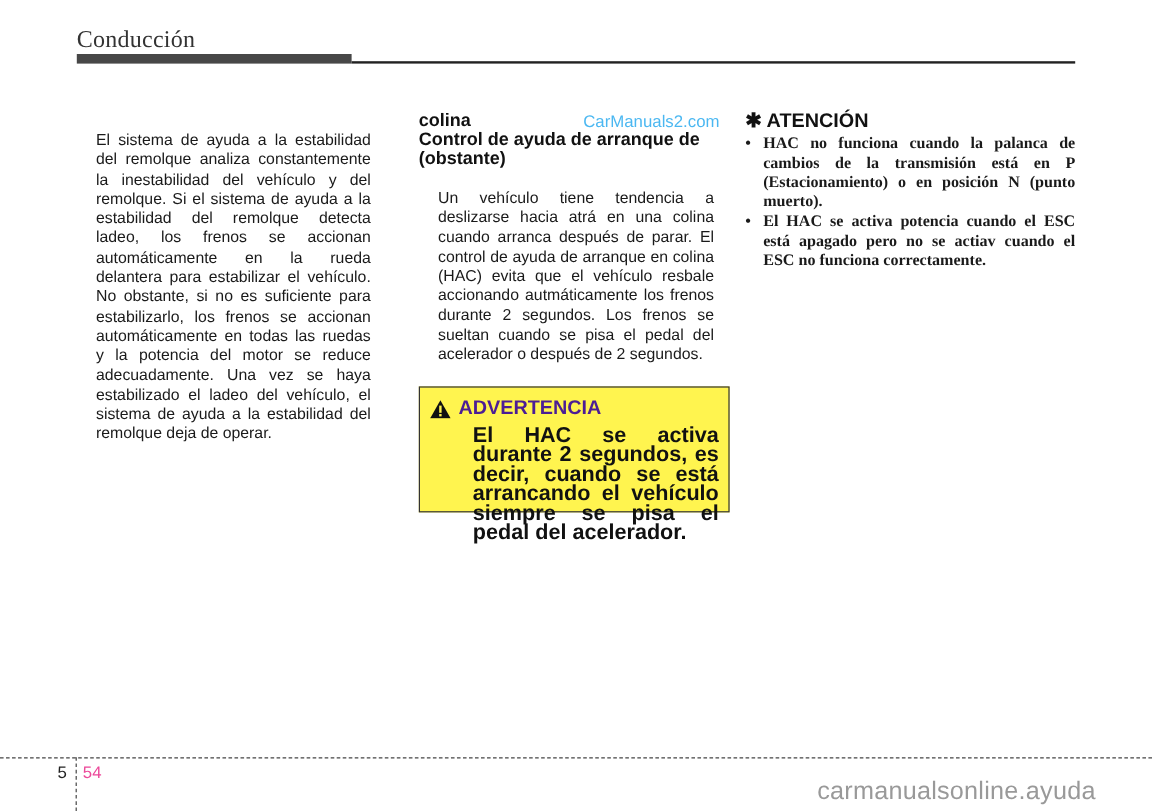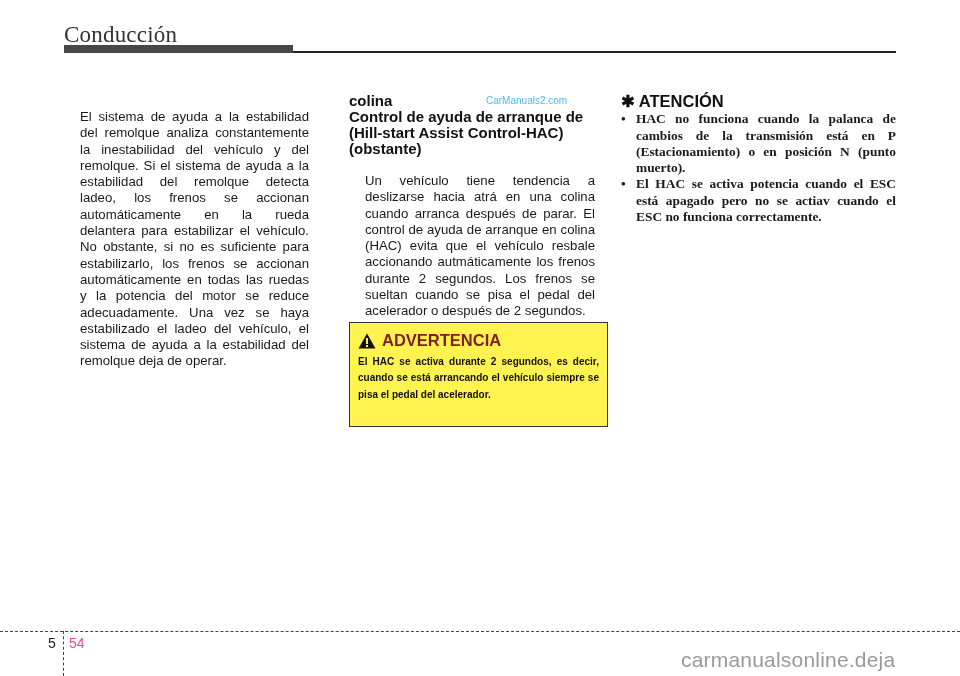--- a/index.html
+++ b/index.html
@@ -3,21 +3,21 @@
   <meta charset="utf-8">
   <style>
     html, body { margin: 0; padding: 0; }
     body {
       width: 960px; height: 676px; position: relative; overflow: hidden;
       background: #ffffff; color: #1a1a1a;
       font-family: "Liberation Sans", sans-serif;
     }
     .header-title {
       position: absolute; left: 64px; top: 22px;
-      font-family: "Liberation Serif", serif; font-size: 23px; color: #333;
+      font-family: "Liberation Serif", serif; font-size: 20px; color: #333;
       letter-spacing: 0.2px;
     }
     .header-bar-thick {
       position: absolute; left: 64px; top: 45px; width: 229px; height: 8px;
       background: #474747;
     }
     .header-bar-thin {
       position: absolute; left: 293px; top: 51px; width: 603px; height: 2px;
       background: #222;
     }
@@ -29,38 +29,38 @@
     .col1 { left: 64px; width: 261px; }
     .col2 { left: 349px; width: 262px; }
     .col3 { left: 621px; width: 275px; }
 
     .sec-title {
       font-weight: bold; font-size: 15px; line-height: 16px; margin: 0 0 10px 0;
       text-align: left; color: #111; position: relative;
     }
     .watermark {
       position: absolute; left: 137px; top: 0px;
-      color: #38b0f0; font-weight: normal; font-size: 10px; opacity: 0.9;
+      color: #38b0f0; font-weight: normal; font-size: 14px; opacity: 0.9;
       white-space: nowrap;
     }
     .para { margin: 16px; }
 
     .warn-box {
       position: absolute; left: 349px; top: 322px; width: 259px; height: 105px;
       background: #fff44f; border: 1.5px solid #333;
       box-sizing: border-box; padding: 8px 8px 0 8px;
     }
     .warn-title {
       font-size: 16.5px; font-weight: bold; display: flex; align-items: center;
-      gap: 6px; margin-bottom: 4px; color: #7f1d1d;
+      gap: 6px; margin-bottom: 4px; color: #4c1d95;
     }
     .warn-icon { width: 18px; height: 16px; display: inline-block; }
     .warn-text {
-      font-size: 10px; font-weight: bold; line-height: 16.3px;
-      text-align: justify; color: #111;
+      font-size: 18px; font-weight: bold; line-height: 16.3px;
+      text-align: justify; color: #111; margin-left: 36px;
     }
 
     .att-title {
       font-size: 16.5px; font-weight: bold; margin: 0 0 2px 0; color: #111;
       display: flex; align-items: center; gap: 4px;
     }
     .att-list { list-style: none; margin: 0; padding: 0; }
     .att-list li {
       font-family: "Liberation Serif", serif; font-weight: bold;
       font-size: 13.4px; line-height: 16.3px; text-align: justify;
@@ -99,21 +99,20 @@
 </div>
 
 <div class="col col1">
   <p class="para">El sistema de ayuda a la estabilidad del remolque analiza constantemente la inestabilidad del vehículo y del remolque. Si el sistema de ayuda a la estabilidad del remolque detecta ladeo, los frenos se accionan automáticamente en la rueda delantera para estabilizar el vehículo. No obstante, si no es suficiente para estabilizarlo, los frenos se accionan automáticamente en todas las ruedas y la potencia del motor se reduce adecuadamente. Una vez se haya estabilizado el ladeo del vehículo, el sistema de ayuda a la estabilidad del remolque deja de operar.</p>
 </div>
 
 <div class="col col2">
   <div class="sec-title">
     <div>colina</div>
     <div>Control de ayuda de arranque de</div>
-    <div>(Hill-start Assist Control-HAC)</div>
     <div>(obstante)</div>
     <span class="watermark">CarManuals2.com</span>
   </div>
   <p class="para">Un vehículo tiene tendencia a deslizarse hacia atrá en una colina cuando arranca después de parar. El control de ayuda de arranque en colina (HAC) evita que el vehículo resbale accionando autmáticamente los frenos durante 2 segundos. Los frenos se sueltan cuando se pisa el pedal del acelerador o después de 2 segundos.</p>
 </div>
 
 <div class="warn-box">
   <div class="warn-title">
     <span class="warn-icon">
       <svg width="18" height="16" viewBox="0 0 18 16">
@@ -141,13 +140,13 @@
       <span class="bullet">•</span>
       <span>El HAC se activa potencia cuando el ESC está apagado pero no se actiav cuando el ESC no funciona correctamente.</span>
     </li>
   </ul>
 </div>
 
 <div class="footer-hline"></div>
 <div class="footer-vline"></div>
 <div class="footer-section">5</div>
 <div class="footer-page">54</div>
-<div class="footer-site">carmanualsonline.deja</div>
+<div class="footer-site">carmanualsonline.ayuda</div>
 
 </body></html>

